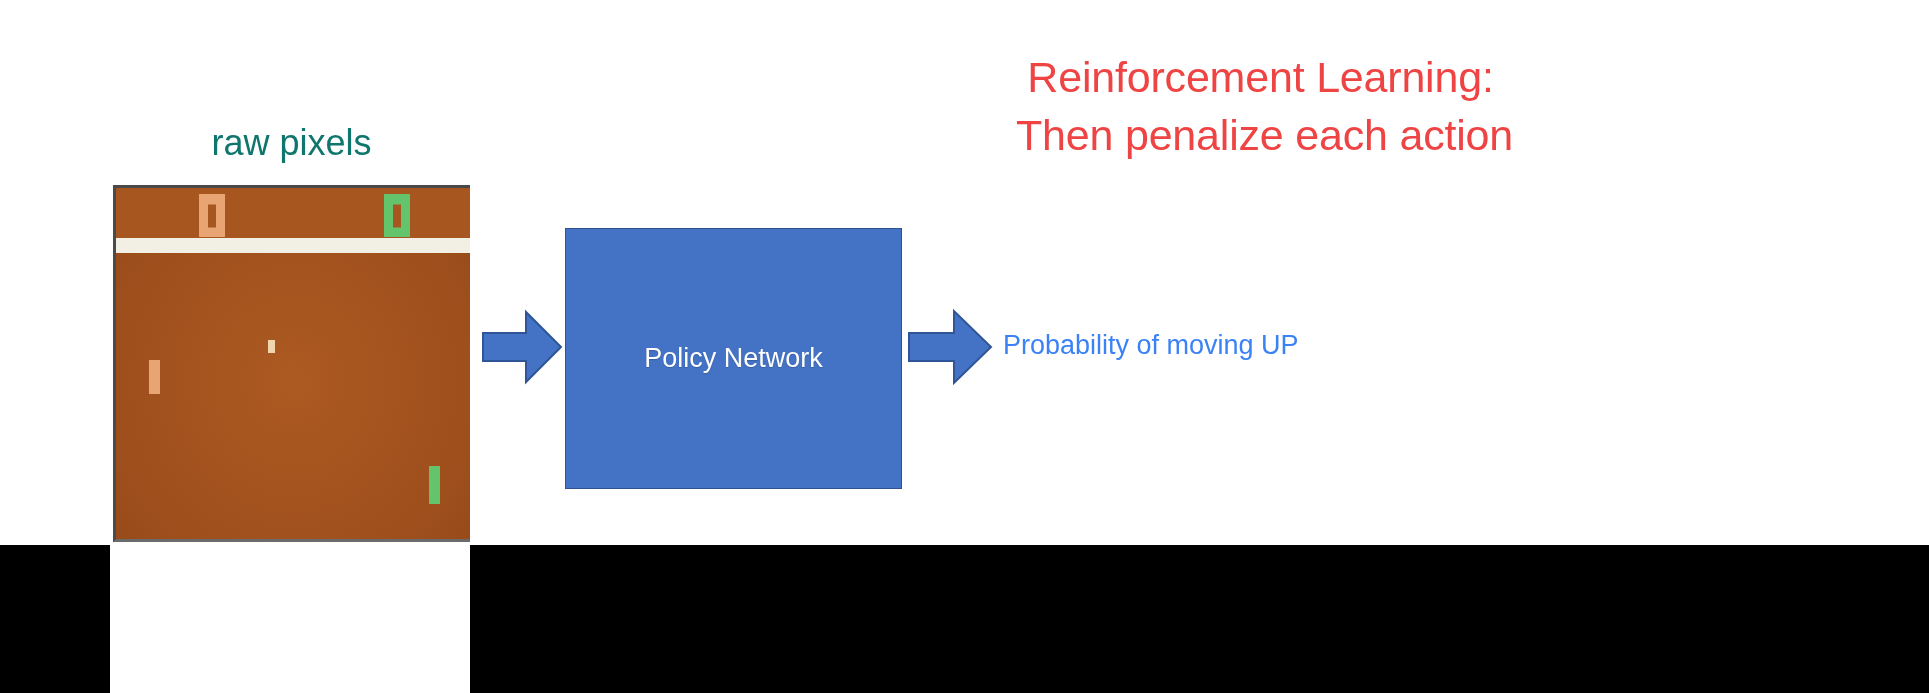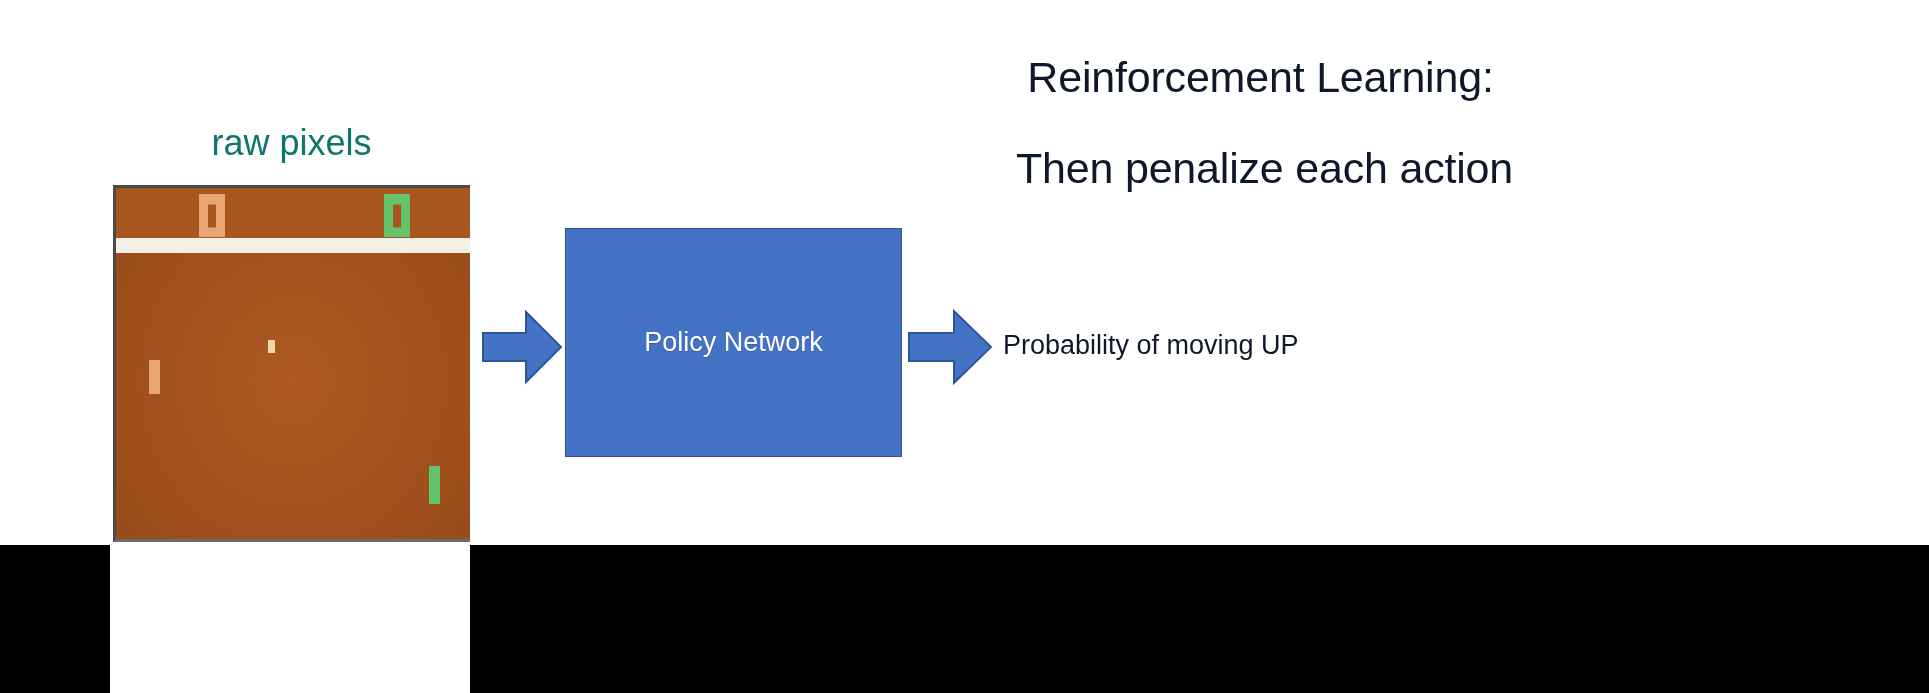--- a/index.html
+++ b/index.html
@@ -11,32 +11,32 @@
     overflow:hidden;
     position:relative;
   }
   #slide{position:absolute;left:0;top:0;width:1929px;height:693px;background:#fff;overflow:hidden;}
 
   
   .title-block{
     position:absolute;
     left:600px; top:48px; width:1329px;
     text-align:center;
-    color:#0f172a;
+    color:#ef4444;
     font-family:"Liberation Sans", sans-serif;
     font-size:43px;
     line-height:58px;
     letter-spacing:-0.2px;
     font-weight:400;
     white-space:nowrap;
   }
   .title-line{display:block;}
   .title-line.l1{padding-right:8px;}
   .title-line.l2{padding-right:0px;}
-  .title-line.l3{margin-top:33px;}
+  .title-line.l3{}
 
   
   .raw-caption{
     position:absolute;
     left:113px; top:122px; width:357px;
     text-align:center;
     font-size:36px;
     color:#0f766e;
     font-family:"Liberation Sans", sans-serif;
   }
@@ -81,21 +81,21 @@
 
   .paddle{position:absolute;}
   .paddle-left{left:33px;top:172px;width:11px;height:34px;background:#e8a472;}
   .paddle-right{left:313px;top:278px;width:11px;height:38px;background:#64c46c;}
   .ball{position:absolute;left:152px;top:152px;width:7px;height:13px;background:#f0d6ac;}
 
   
   .policy-box{
     position:absolute;
     left:565px; top:228px;
-    width:337px; height:229px;
+    width:337px; height:261px;
     background:#4472c4;
     border:1px solid #30538f;
     box-sizing:border-box;
     display:flex;align-items:center;justify-content:center;
   }
   .policy-label{
     color:#ffffff;
     font-size:27px;
     font-family:"Liberation Sans", sans-serif;
     text-align:center;
@@ -105,21 +105,21 @@
   
   .arrow{position:absolute;}
   .arrow-in{left:481px;top:306px;width:82px;height:82px;}
   .arrow-out{left:907px;top:305px;width:86px;height:84px;}
 
   
   .output-label{
     position:absolute;
     left:1003px; top:330px;
     font-size:27px;
-    color:#0f172a;
+    color:#3b82f6;
     font-family:"Liberation Sans", sans-serif;
     white-space:nowrap;
   }
 
   
   .bar{position:absolute;background:#000000;}
   .bar-left{left:0px;top:545px;width:110px;height:148px;}
   .bar-right{left:470px;top:545px;width:1459px;height:148px;}
   .bar-under-game{left:113px;top:560px;width:357px;height:133px;background:#ffffff;}
 </style>

